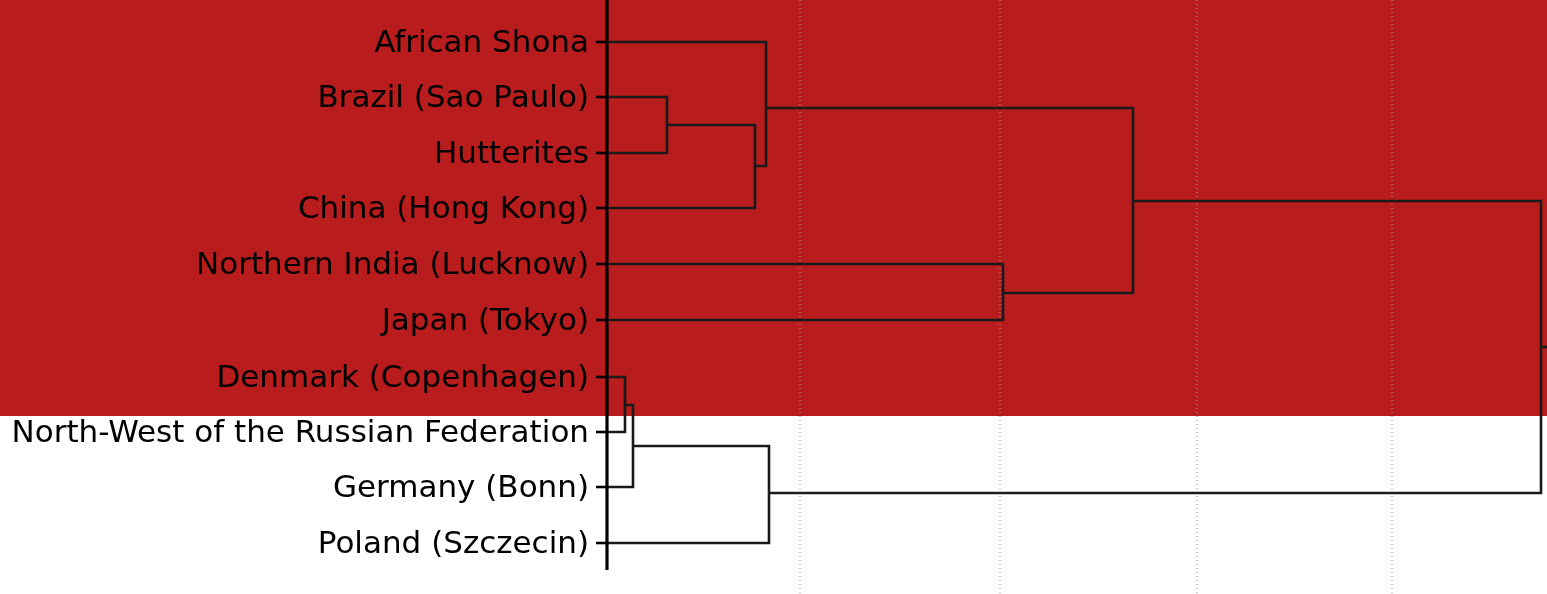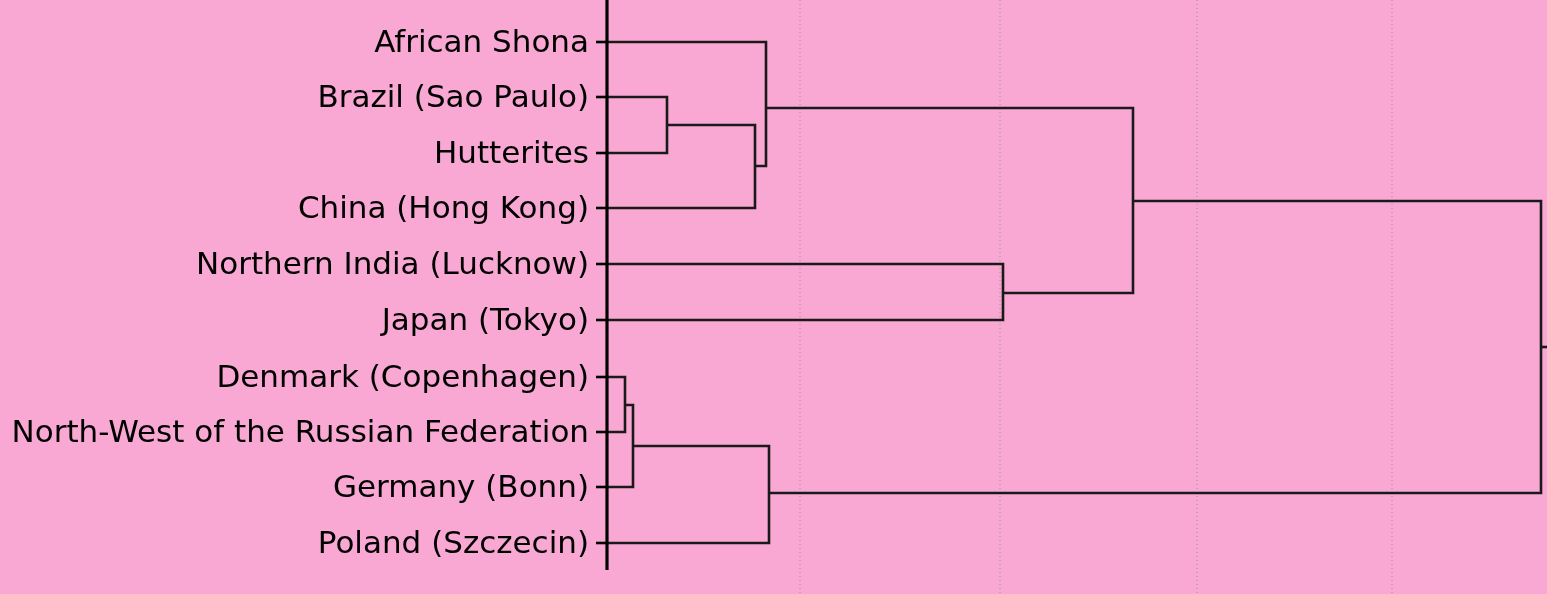--- a/index.html
+++ b/index.html
@@ -9,22 +9,22 @@
   }
   body {
     width: 1547px;
     height: 594px;
     overflow: hidden;
     font-family: "DejaVu Sans", sans-serif;
   }
   #figure {
     position: relative;
     width: 1547px;
-    height: 594px;
-    background: #f9a8d4;
+    height: 416px;
+    background: #b91c1c;
   }
   #dendro-svg {
     position: absolute;
     left: 0;
     top: 0;
     width: 1547px;
     height: 594px;
     display: block;
   }
   .leaf-label {

